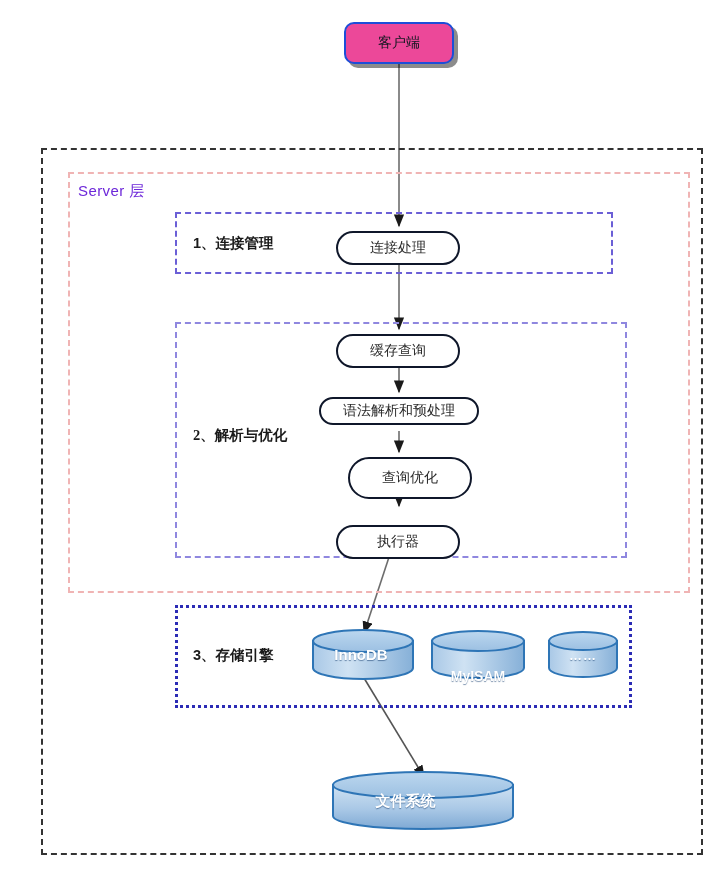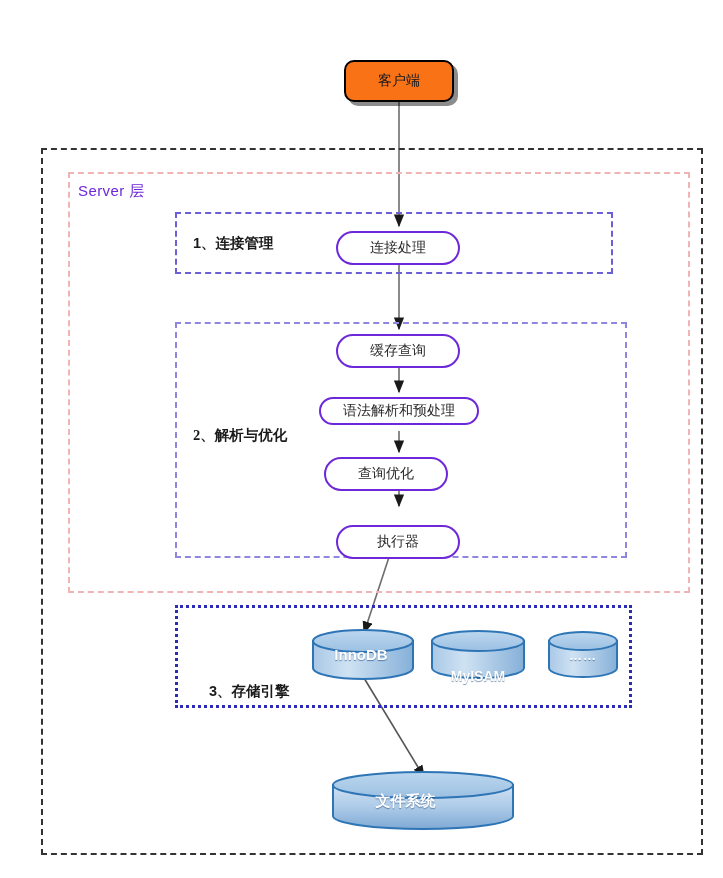--- a/index.html
+++ b/index.html
@@ -61,50 +61,49 @@
     border: 3px dotted #2b2bb5;
   }
   .sec-label {
     font-size: 14.5px;
     font-weight: bold;
     color: #1a1a1a;
     white-space: nowrap;
   }
   .sec1-label { left: 193px; top: 234px; text-align: center; }
   .sec2-label { left: 193px; top: 426px; font-family: Liberation Serif, serif; }
-  .sec3-label { left: 209px; top: 646px; margin-top: 36px; }
+  .sec3-label { left: 193px; top: 646px; }
 
   
   .client-node {
     left: 344px; top: 22px;
     width: 110px; height: 42px;
-    border: 2px solid #000000;
+    border: 2px solid #1d4ed8;
     border-radius: 10px;
-    background: #f97316;
+    background: #ec4899;
     box-shadow: 4px 4px 0 rgba(0,0,0,0.45);
     display: flex; align-items: center; justify-content: center;
     font-size: 14px;
     color: #10171f;
-    margin-top: 38px;
   }
 
   
   .proc {
-    border: 2px solid #6d28d9;
+    border: 2px solid #0f172a;
     border-radius: 22px;
     background: #ffffff;
     display: flex; align-items: center; justify-content: center;
     font-size: 14px;
     color: #2a2a2a;
     white-space: nowrap;
   }
   .n-conn   { left: 336px; top: 231px; width: 124px; height: 34px; }
   .n-cache  { left: 336px; top: 334px; width: 124px; height: 34px; }
   .n-parse  { left: 319px; top: 397px; width: 160px; height: 28px; }
-  .n-opt    { left: 324px; top: 457px; width: 124px; height: 34px; }
+  .n-opt    { left: 348px; top: 457px; width: 124px; height: 42px; }
   .n-exec   { left: 336px; top: 511px; width: 124px; height: 34px; margin-top: 14px; }
   .cyl-label {
     position: absolute;
     left: 0; right: 0;
     text-align: center;
     font-weight: bold;
     color: #ffffff;
     text-shadow: 0 1px 1px rgba(20,60,110,.55);
     pointer-events: none;
     white-space: nowrap;

